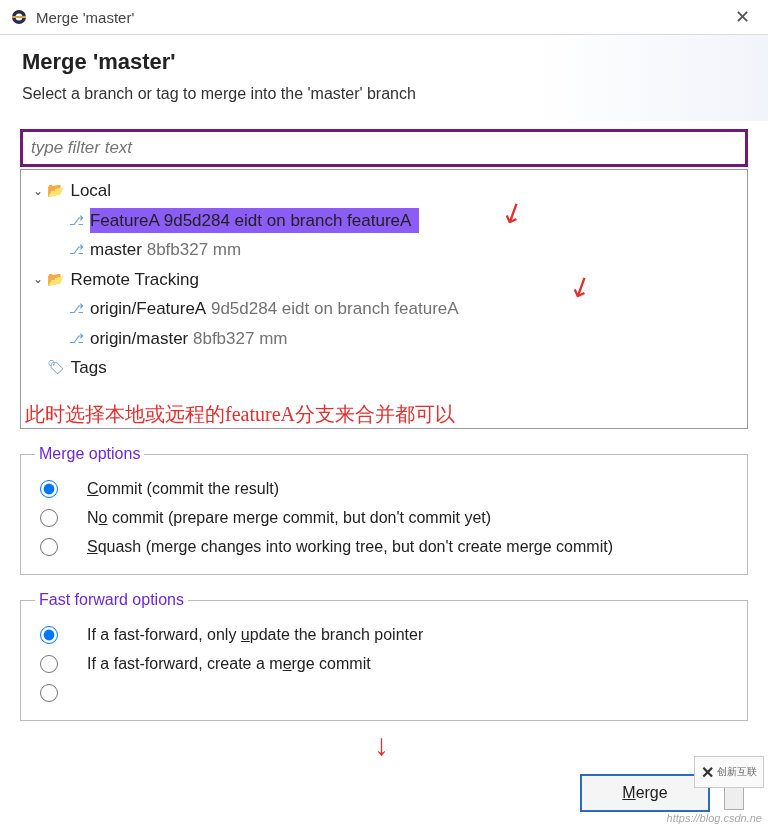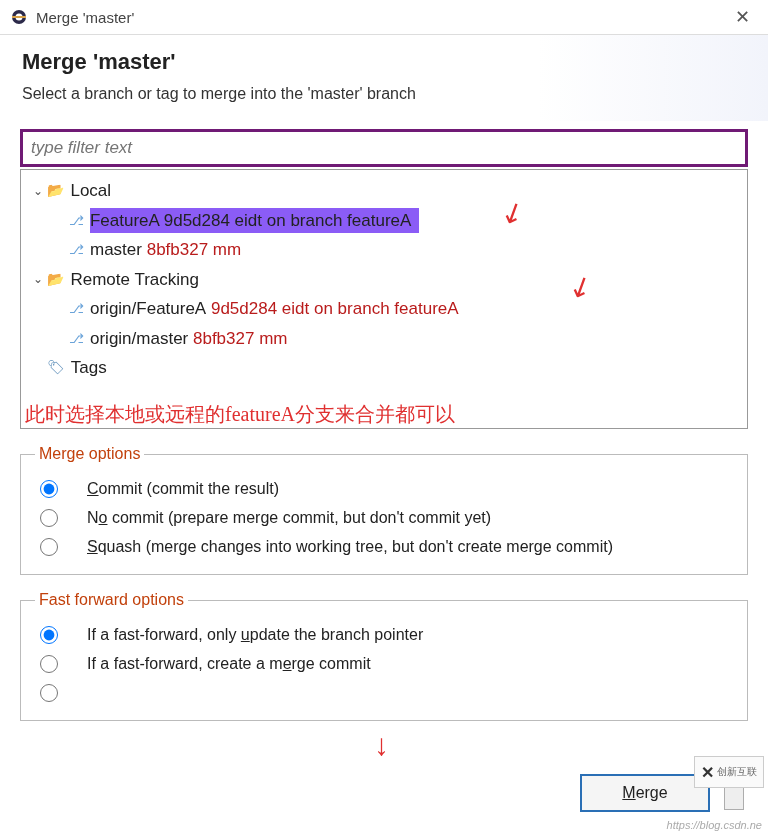--- a/index.html
+++ b/index.html
@@ -58,41 +58,41 @@
     font-size: 17px;
     line-height: 1.5;
   }
   .indent1 { padding-left: 8px; }
   .indent2 { padding-left: 44px; }
   .twisty { width: 14px; display:inline-block; color:#555; font-size:12px; }
   .folder-icon { color: #d9a34a; margin-right: 6px; font-size:14px; }
   .branch-icon { color: #6aa3d9; margin-right: 6px; font-size:13px; }
   .tag-icon { color: #5b8db8; margin-right: 6px; font-size:14px; }
   .selected { background: #8b5cf6; padding-right:8px; }
-  .hash { color: #b91c1c; }
+  .hash { color: #737373; }
   .annotation-red {
     color: #e03030;
     font-size: 20px;
     margin-top: 18px;
     font-family: "SimSun","Songti SC",serif;
   }
   .arrow {
     position: absolute;
     color: #e03030;
     font-size: 28px;
     transform: rotate(-25deg);
   }
   fieldset.group {
     border: 1px solid #bbb;
     margin: 16px 0 0 0;
     padding: 10px 14px 14px 14px;
   }
   fieldset.group legend {
     font-size: 16px;
-    color: #c2410c;
+    color: #6d28d9;
     padding: 0 4px;
   }
   .radio-row {
     display: flex;
     align-items: flex-end;
     padding: 4px 0;
     font-size: 16px;
     gap: 21px;
   }
   .radio-row input { margin-right: 8px; width:18px; height:18px; }
@@ -113,21 +113,21 @@
     background: #eee;
     border: 1px solid #adadad;
   }
   .btn.primary {
     border: 2px solid #2a6fb5;
     background: #f5f5f5;
   }
   .btn.cut { min-width: 20px; padding: 8px 6px; border-left:1px solid #adadad; background:#eee;}
   .watermark {
     position: absolute;
-    right: 6px; bottom: 1px;
+    right: 6px; bottom: 8px;
     font-size: 11px; color: #aaa;
     font-style: italic;
   }
   .down-arrow {
     position:absolute;
     bottom: 70px;
     left: 50%;
     transform: translateX(-10px);
     color:#e03030;
     font-size:30px;

